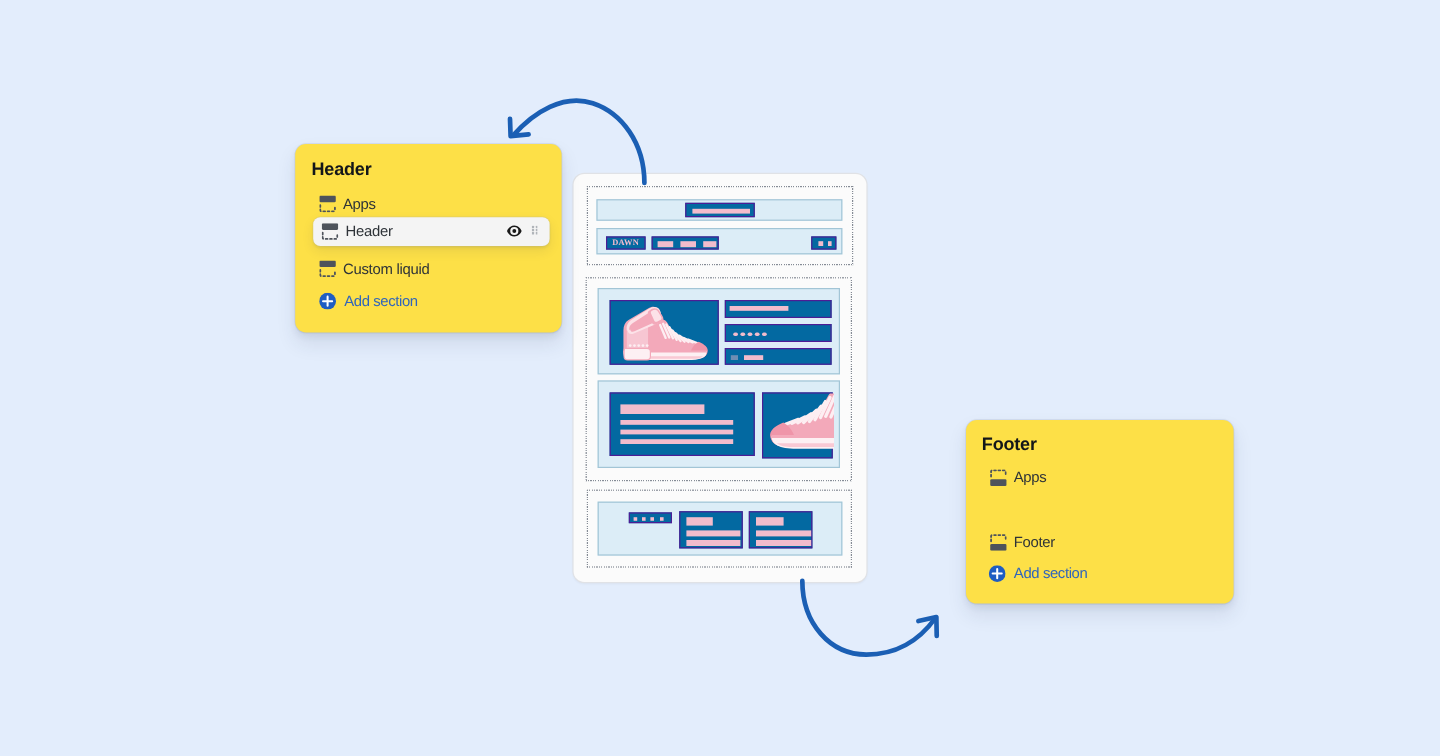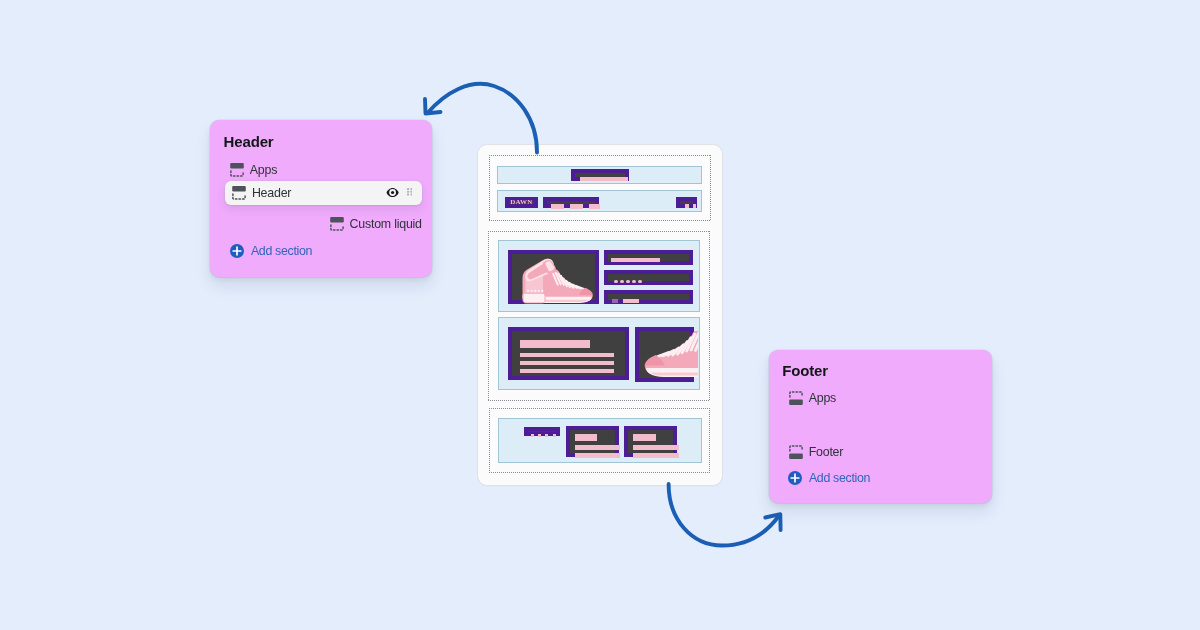--- a/index.html
+++ b/index.html
@@ -17,29 +17,29 @@
   .grp{position:absolute;box-sizing:border-box;
        background-image:
          repeating-linear-gradient(to right,#858b95 0 1px,transparent 1px 2px),
          repeating-linear-gradient(to right,#858b95 0 1px,transparent 1px 2px),
          repeating-linear-gradient(to bottom,#858b95 0 1px,transparent 1px 2px),
          repeating-linear-gradient(to bottom,#858b95 0 1px,transparent 1px 2px);
        background-size:100% 1.1px,100% 1.1px,1.1px 100%,1.1px 100%;
        background-position:0 0,0 100%,0 0,100% 0;
        background-repeat:no-repeat;}
   .blk{position:absolute;background:#dcedf7;border:1.2px solid #a2c5d6;box-sizing:border-box;}
-  .pk{position:absolute;background:#404040;border:4px solid #4c1d95;box-sizing:border-box;}
+  .pk{position:absolute;background:#0369a1;border:1px solid #4c1d95;box-sizing:border-box;}
   .pkf{position:absolute;background:#f2bccc;}
 
   
-  .card{position:absolute;background:#f0abfc;border-radius:9px;
+  .card{position:absolute;background:#fde047;border-radius:9px;
         box-shadow:0 0 0 .6px rgba(150,162,186,.26),
                    0 1px 1px rgba(40,52,80,.05),
                    0 3px 5px rgba(40,52,80,.07),
-                   0 9px 16px rgba(40,52,80,.10);}
+                   0 9px 16px rgba(40,52,80,.10);margin-left:36px;}
   #header-card{left:210px;top:120px;width:222px;height:157px;}
   #footer-card{left:769px;top:350px;width:223px;height:153px;}
   .card-title{position:absolute;font-size:15px;font-weight:700;color:#131619;letter-spacing:-.15px;line-height:18px;}
   .srow{position:absolute;display:flex;align-items:center;height:23.5px;box-sizing:border-box;}
   .srow .ic{width:14px;height:14px;flex:0 0 14px;margin-right:6px;display:block;}
   .eye svg,.grip svg,.pl svg{display:block;}
   .srow .lb{font-size:12.4px;color:#2e3338;line-height:16px;white-space:nowrap;letter-spacing:-.22px;}
   .sel{background:#f4f4f4;border-radius:6px;
        box-shadow:0 0 0 .5px rgba(170,178,196,.25), 0 1px 2px rgba(40,52,80,.07), 0 4px 10px rgba(40,52,80,.10);}
   .sel .acts{position:absolute;right:9.8px;top:-0.8px;height:23.5px;display:flex;align-items:center;gap:7.5px;}
@@ -371,21 +371,21 @@
                 <rect x="0" y="2.7" width="2.1" height="2.1" rx="0.45"></rect>
                 <rect x="3.5" y="2.7" width="2.1" height="2.1" rx="0.45"></rect>
                 <rect x="0" y="5.4" width="2.1" height="2.1" rx="0.45"></rect>
                 <rect x="3.5" y="5.4" width="2.1" height="2.1" rx="0.45"></rect>
               </g>
             </svg>
           </span>
       </span>
     </div>
 
-    <div class="srow" style="left:19.8px;top:91.9px;width:192px;justify-content:flex-end;">
+    <div class="srow" style="left:19.8px;top:91.9px;width:192px;">
       <span class="ic">
           <svg viewBox="0 0 14 14" width="14" height="14">
             <rect x="0.2" y="0" width="13.6" height="5.6" rx="1.1" fill="#4e535b"></rect>
             <path d="M0.9 7.9 v4.3 a0.9 0.9 0 0 0 0.9 0.9 h10.4 a0.9 0.9 0 0 0 0.9 -0.9 v-4.3" fill="none" stroke="#4e535b" stroke-width="1.5" stroke-linecap="round" stroke-dasharray="1.5 2.1"></path>
           </svg>
         </span>
       <span class="lb">Custom liquid</span>
     </div>
 
     <div class="addrow" style="left:19.8px;top:123.9px;">

